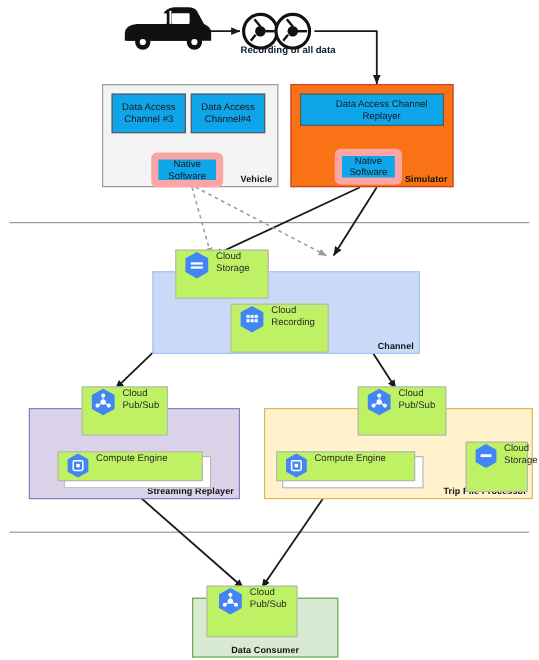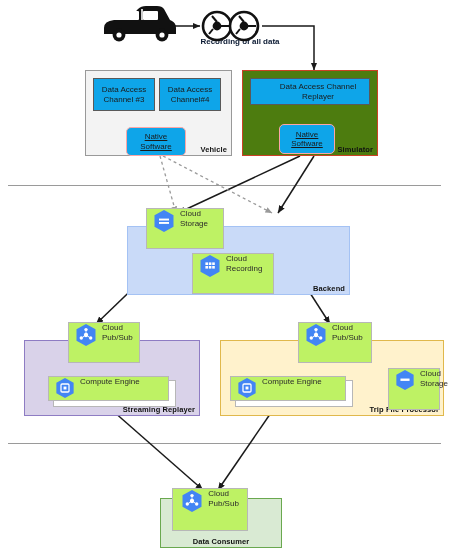--- a/index.html
+++ b/index.html
@@ -17,21 +17,21 @@
   .node{position:absolute;z-index:3;box-sizing:border-box;background:#0ea5e9;
         border:1px solid #595959;display:flex;align-items:center;justify-content:center;}
   .node .txt{font-size:8px;line-height:9.5px;text-align:center;color:#1a1a1a;}
 
   .gnode{position:absolute;z-index:3;box-sizing:border-box;background:#bef264;
          border:1px solid #b7b7b7;display:flex;align-items:flex-start;gap:5px;padding:0 6px;}
   .gnode .txt{font-size:8px;line-height:9.5px;color:#2b2b2b;text-align:left;}
   .gnode.center{justify-content:center;}
   .shadow{position:absolute;z-index:2;background:#fff;border:1px solid #b7b7b7;}
 
-  .rnode{border:1px solid #fca5a5;border-radius:5px;text-decoration:underline;}
+  .rnode{border:6px solid #fca5a5;border-radius:5px;}
   .hexwrap{flex:0 0 auto;display:block;}
   .caption{position:absolute;z-index:4;text-align:center;font-size:8px;
            font-weight:bold;line-height:10px;color:#0b1a33;}
   .divider{position:absolute;z-index:0;left:8px;width:433px;height:0;
            border-top:1.4px solid #9a9a9a;}
 </style>
 </head>
 <body>
 
 <div id="stage">
@@ -144,38 +144,38 @@
       <div>Channel#4</div>
     </div>
   </div>
   <div class="node rnode" style="left:126px;top:123px;width:60px;height:29px;">
     <div class="txt">
       <div>Native</div>
       <div>Software</div>
     </div>
   </div>
 
-  <div class="group" style="left:242px;top:66px;width:136px;height:86px;background:#4d7c0f;border:1px solid #cc4125;">
+  <div class="group" style="left:242px;top:66px;width:136px;height:86px;background:#f97316;border:1px solid #cc4125;">
     <span class="group-label">Simulator</span>
   </div>
   <div class="node" style="left:250px;top:74px;width:120px;height:27px;padding-left:16px;">
     <div class="txt">
       <div>Data Access Channel</div>
       <div>Replayer</div>
     </div>
   </div>
   <div class="node rnode" style="left:279px;top:120px;width:56px;height:30px;">
     <div class="txt">
       <div>Native</div>
       <div>Software</div>
     </div>
   </div>
 
   <div class="group" style="left:127px;top:222px;width:223px;height:69px;background:#c9daf8;border:1px solid #a4c2f4;">
-    <span class="group-label">Backend</span>
+    <span class="group-label">Channel</span>
   </div>
 
   <div class="gnode" style="left:146px;top:204px;width:78px;height:41px;">
     <span class="hexwrap">
       <svg width="22" height="24" viewBox="0 0 22 24">
         <polygon points="11,1 20.5,6.25 20.5,17.75 11,23 1.5,17.75 1.5,6.25" fill="#4285f4"></polygon>
         <rect x="6" y="9.6" width="10" height="1.9" fill="#ffffff"></rect>
         <rect x="6" y="13" width="10" height="1.9" fill="#ffffff"></rect>
       </svg>
     </span>

